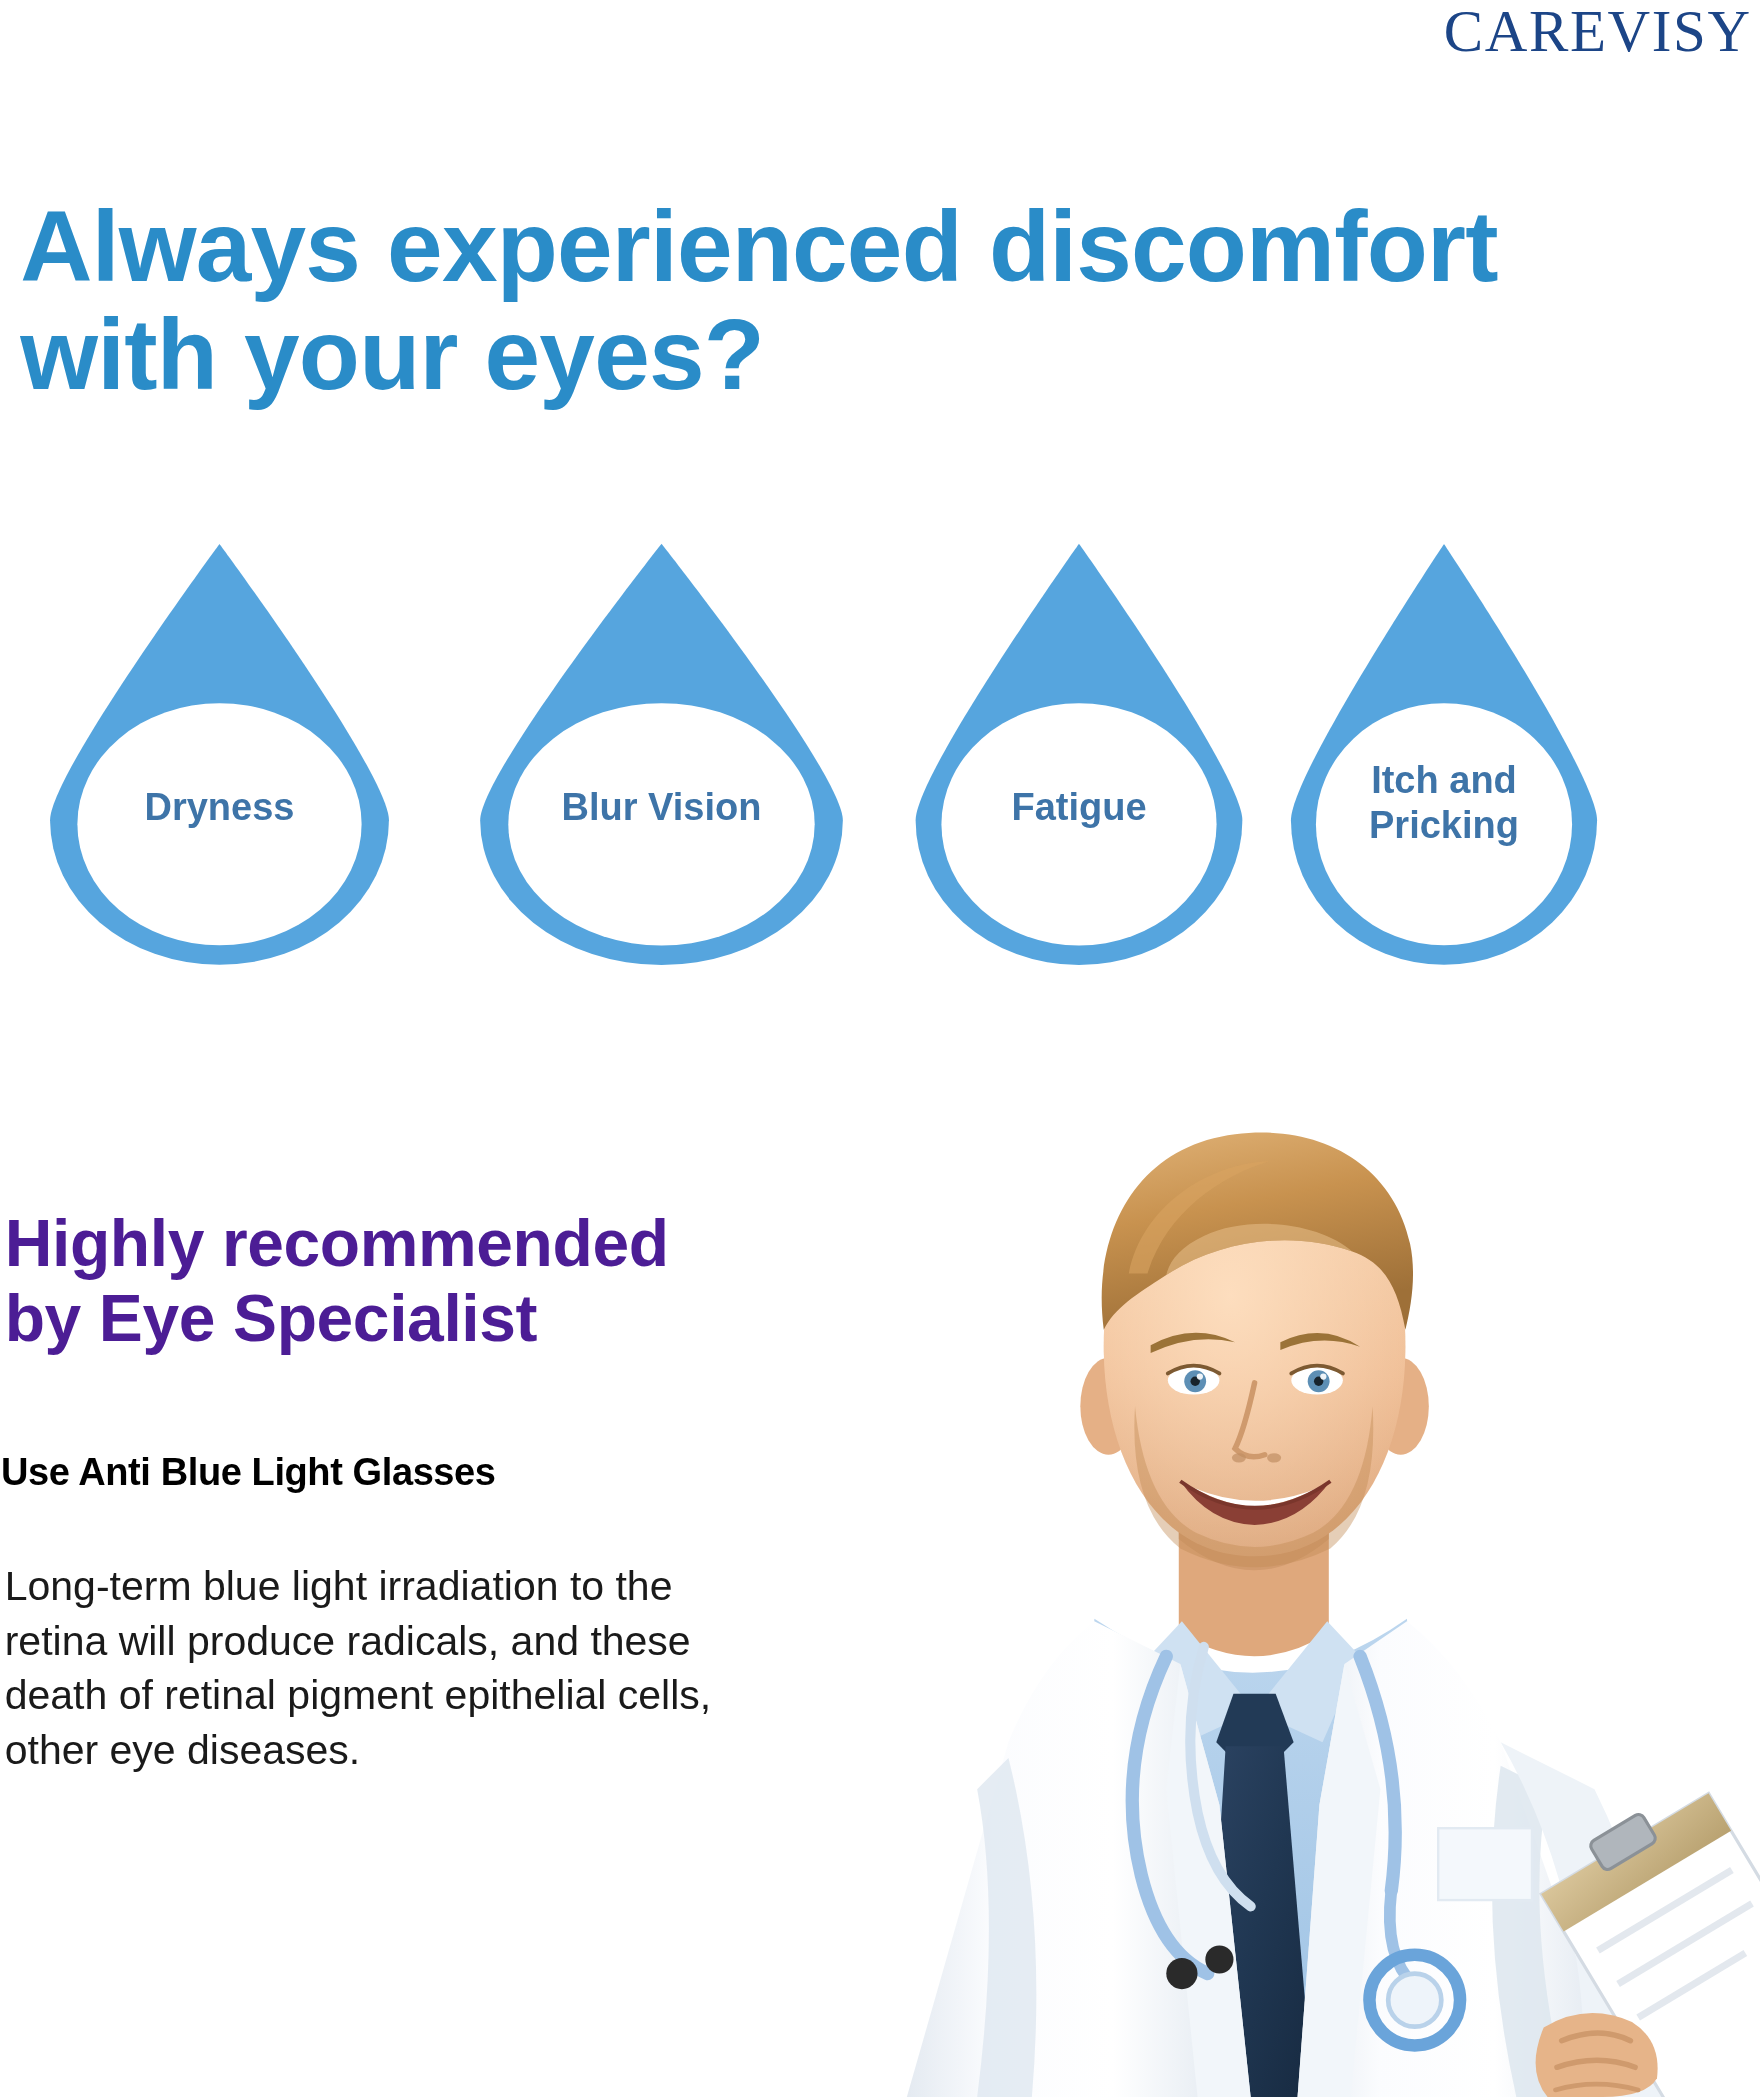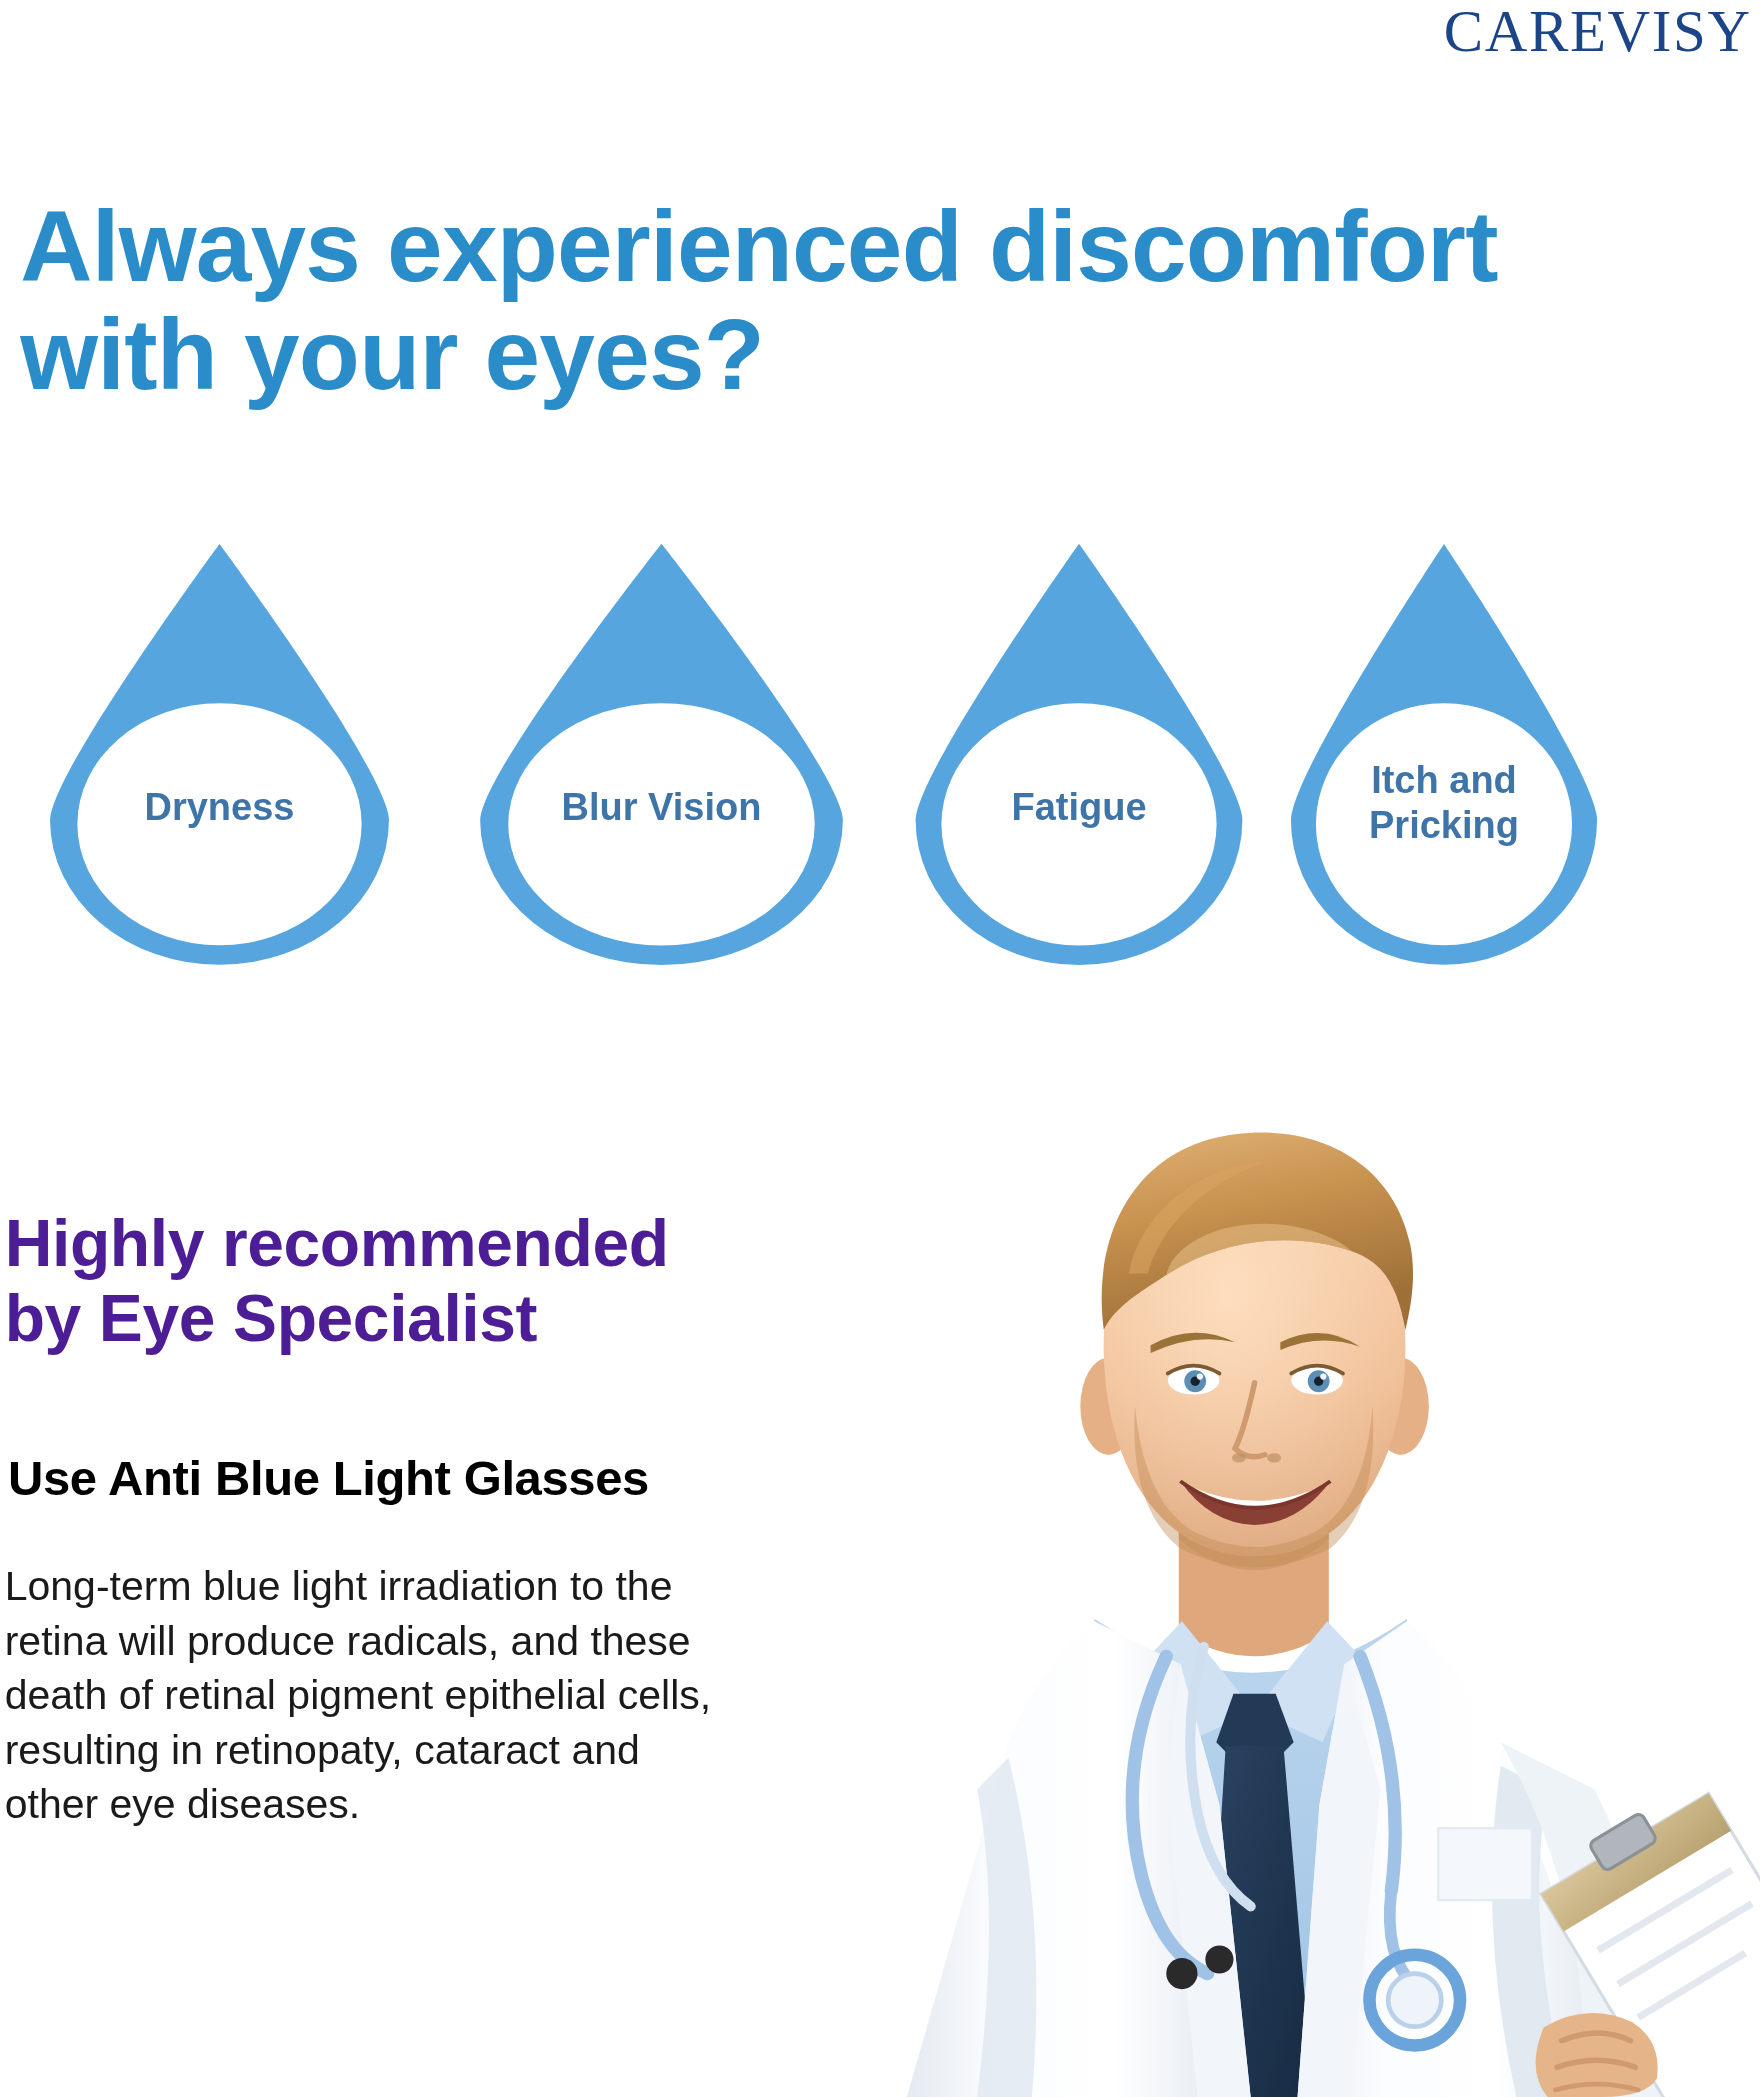--- a/index.html
+++ b/index.html
@@ -85,24 +85,24 @@
     font-size: 66px;
     font-weight: bold;
     color: #4c1d95;
     line-height: 1.13;
     letter-spacing: -0.4px;
   }
   #subhead .sh-line { display: block; }
 
   #use-title {
     position: absolute;
-    left: 8px;
+    left: 1px;
     top: 1452px;
     width: 828px;
-    font-size: 49px;
+    font-size: 38px;
     font-weight: bold;
     color: #000000;
     line-height: 1.1;
     letter-spacing: -0.4px;
   }
 
   #body-copy {
     position: absolute;
     left: 4.7px;
     top: 1559px;
@@ -185,21 +185,20 @@
     <span class="sh-line">Highly recommended</span>
     <span class="sh-line">by Eye Specialist</span>
   </div>
 
   <div id="use-title">Use Anti Blue Light Glasses</div>
 
   <div id="body-copy">
     <span class="bc-line">Long-term blue light irradiation to the</span>
     <span class="bc-line">retina will produce radicals, and these</span>
     <span class="bc-line">death of retinal pigment epithelial cells,</span>
-    <span class="bc-line">resulting in retinopaty, cataract and</span>
     <span class="bc-line">other eye diseases.</span>
   </div>
 
   <div id="doctor-photo">
     <svg width="948" height="1058" viewBox="0 0 1213 1354">
       <defs>
         <linearGradient id="coatGrad" x1="0" y1="0" x2="1" y2="0">
           <stop offset="0%" stop-color="#e4eaf1"></stop>
           <stop offset="25%" stop-color="#fbfcfe"></stop>
           <stop offset="60%" stop-color="#ffffff"></stop>

